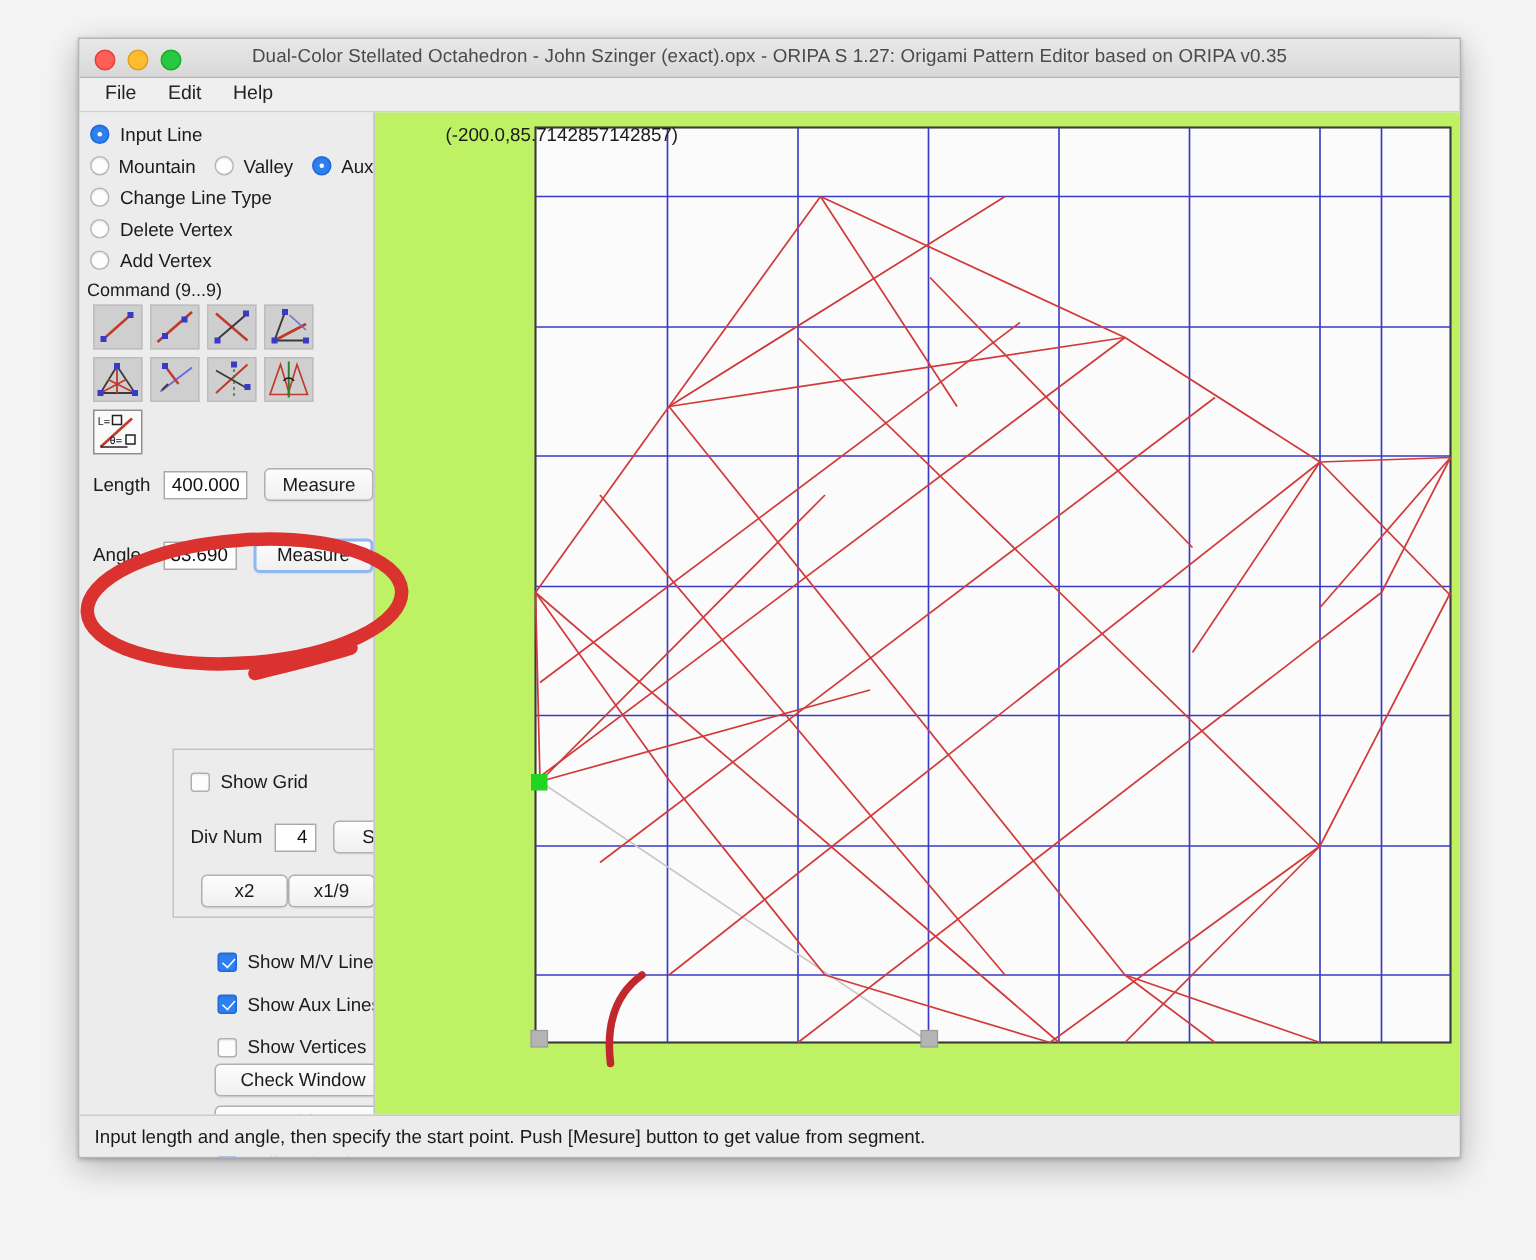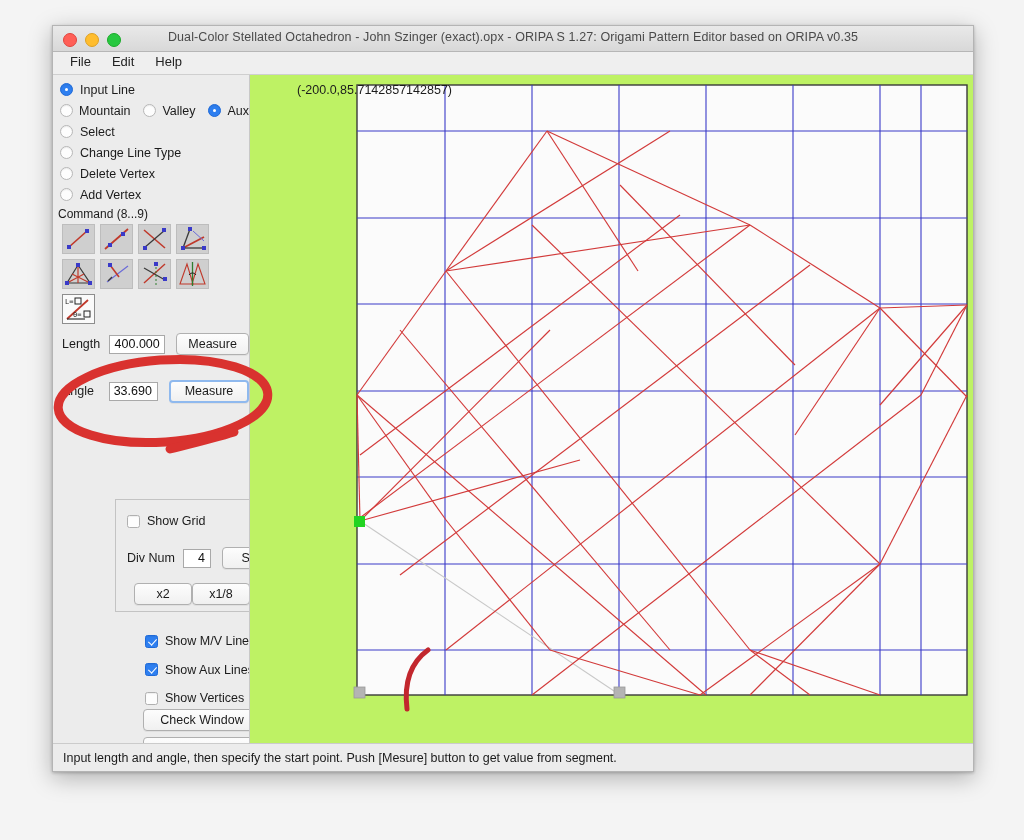--- a/index.html
+++ b/index.html
@@ -169,36 +169,32 @@
           <span class="sub-gap"></span>
           <span class="radio"></span>
           <span class="radio-lbl">Valley</span>
           <span class="sub-gap"></span>
           <span class="radio on"></span>
           <span class="radio-lbl">Aux</span>
         </div>
 
         <div class="radio-row">
           <span class="radio"></span>
-          <span class="radio-lbl">Select</span>
-        </div>
-        <div class="radio-row">
-          <span class="radio"></span>
           <span class="radio-lbl">Change Line Type</span>
         </div>
         <div class="radio-row">
           <span class="radio"></span>
           <span class="radio-lbl">Delete Vertex</span>
         </div>
         <div class="radio-row">
           <span class="radio"></span>
           <span class="radio-lbl">Add Vertex</span>
         </div>
 
-        <div class="cmd-title">Command (8...9)</div>
+        <div class="cmd-title">Command (9...9)</div>
 
         <div class="cmdgrid">
           <div class="cmdrow">
             <span class="cmdbtn">
               <svg width="31" height="28" viewBox="0 0 31 28">
                 <line x1="6" y1="22" x2="24" y2="6" stroke="#c0392b" stroke-width="1.6"></line>
                 <rect x="4" y="20" width="4" height="4" fill="#3a3ac8"></rect>
                 <rect x="22" y="4" width="4" height="4" fill="#3a3ac8"></rect>
               </svg>
             </span>
@@ -298,21 +294,21 @@
             <span class="chk"></span>
             <span class="chk-lbl">Show Grid</span>
           </div>
           <div style="display:flex;align-items:center;margin:19px 0 0 11px;">
             <span style="font-size:12.5px;color:#1b1b1b;">Div Num</span>
             <span class="txtfield" style="width:28px;margin-left:8px;justify-content:flex-end;">4</span>
             <span class="btn" style="width:58px;margin-left:11px;">Set</span>
           </div>
           <div style="display:flex;align-items:center;margin:14px 0 0 18px;">
             <span class="btn" style="width:58px;">x2</span>
-            <span class="btn" style="width:58px;">x1/8</span>
+            <span class="btn" style="width:58px;">x1/9</span>
           </div>
         </div>
 
         <div style="position:absolute;left:92px;top:552px;">
           <div class="chk-row" style="height:28px;">
             <span class="chk on"></span>
             <span class="chk-lbl">Show M/V Lines</span>
           </div>
           <div class="chk-row" style="height:29px;">
             <span class="chk on"></span>

